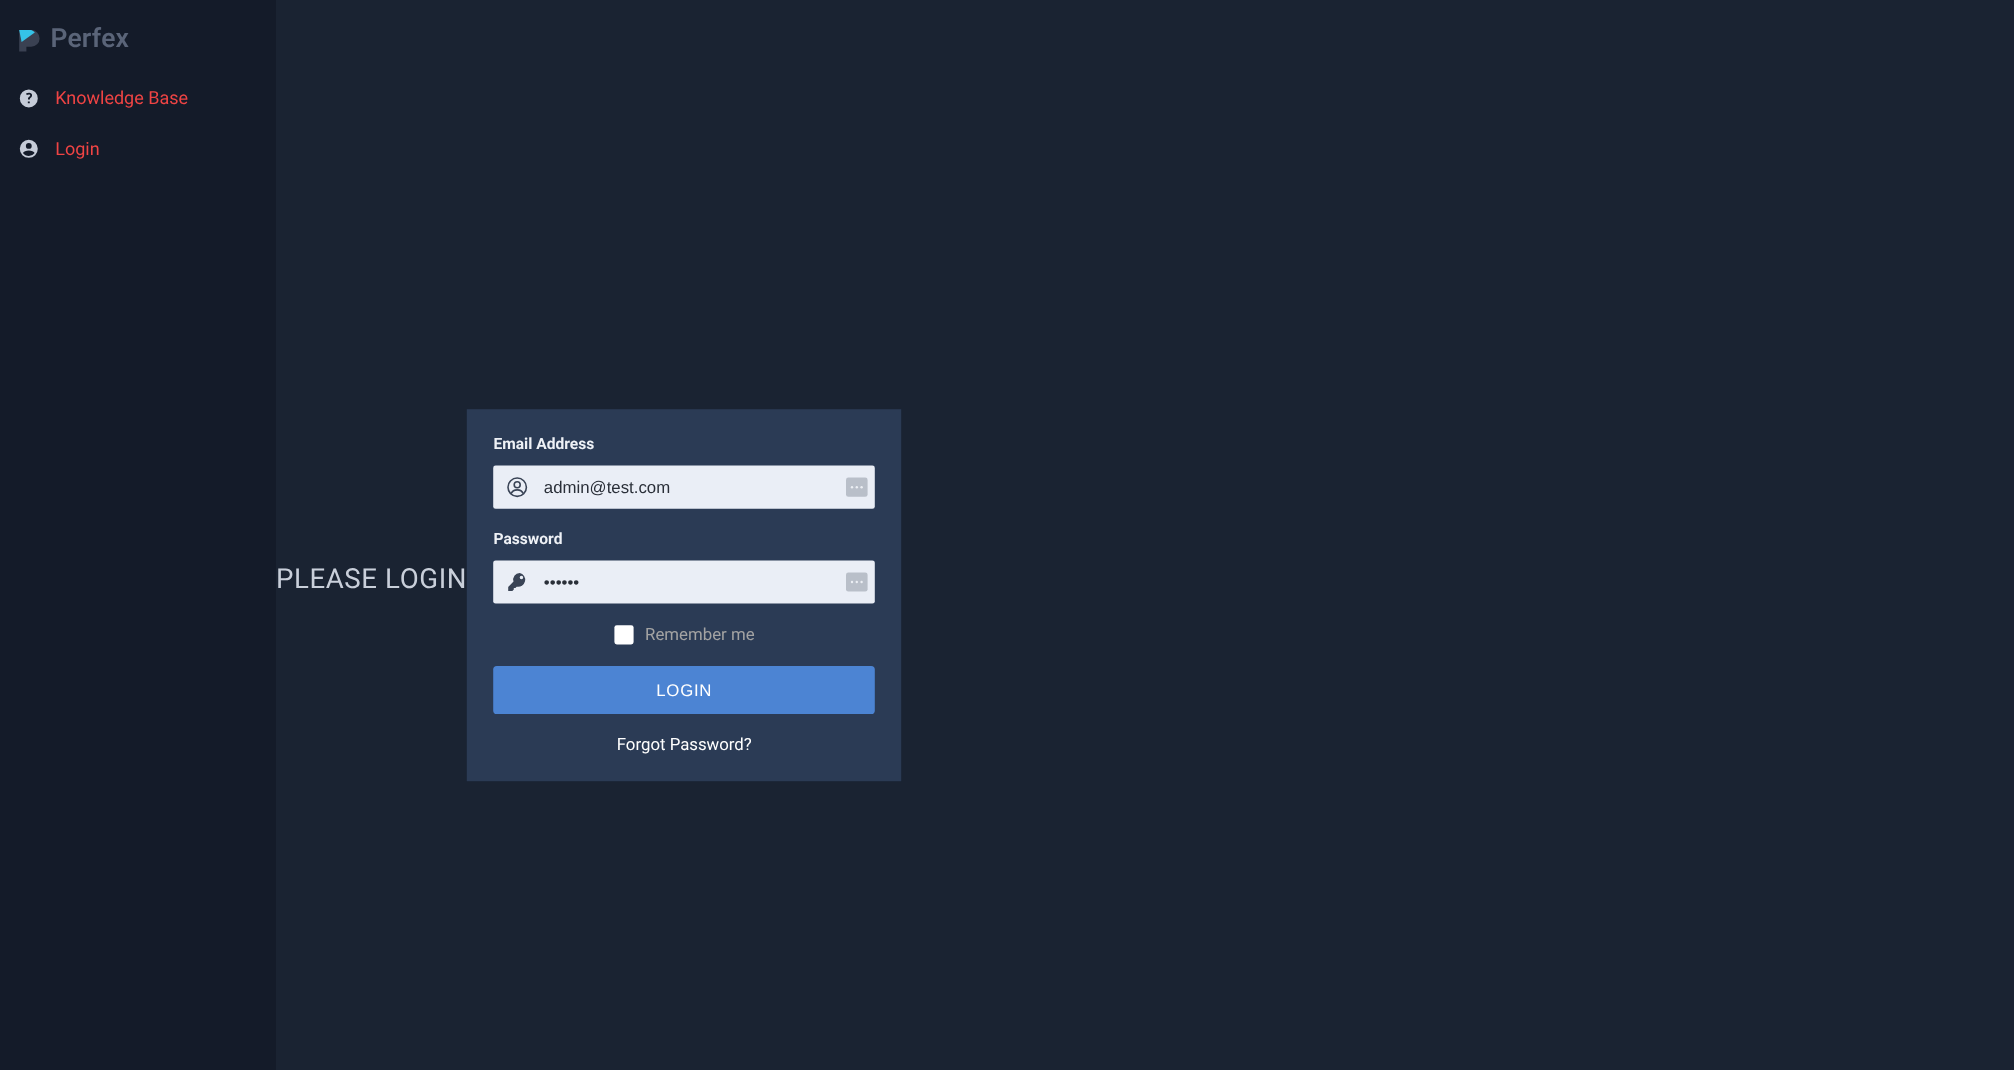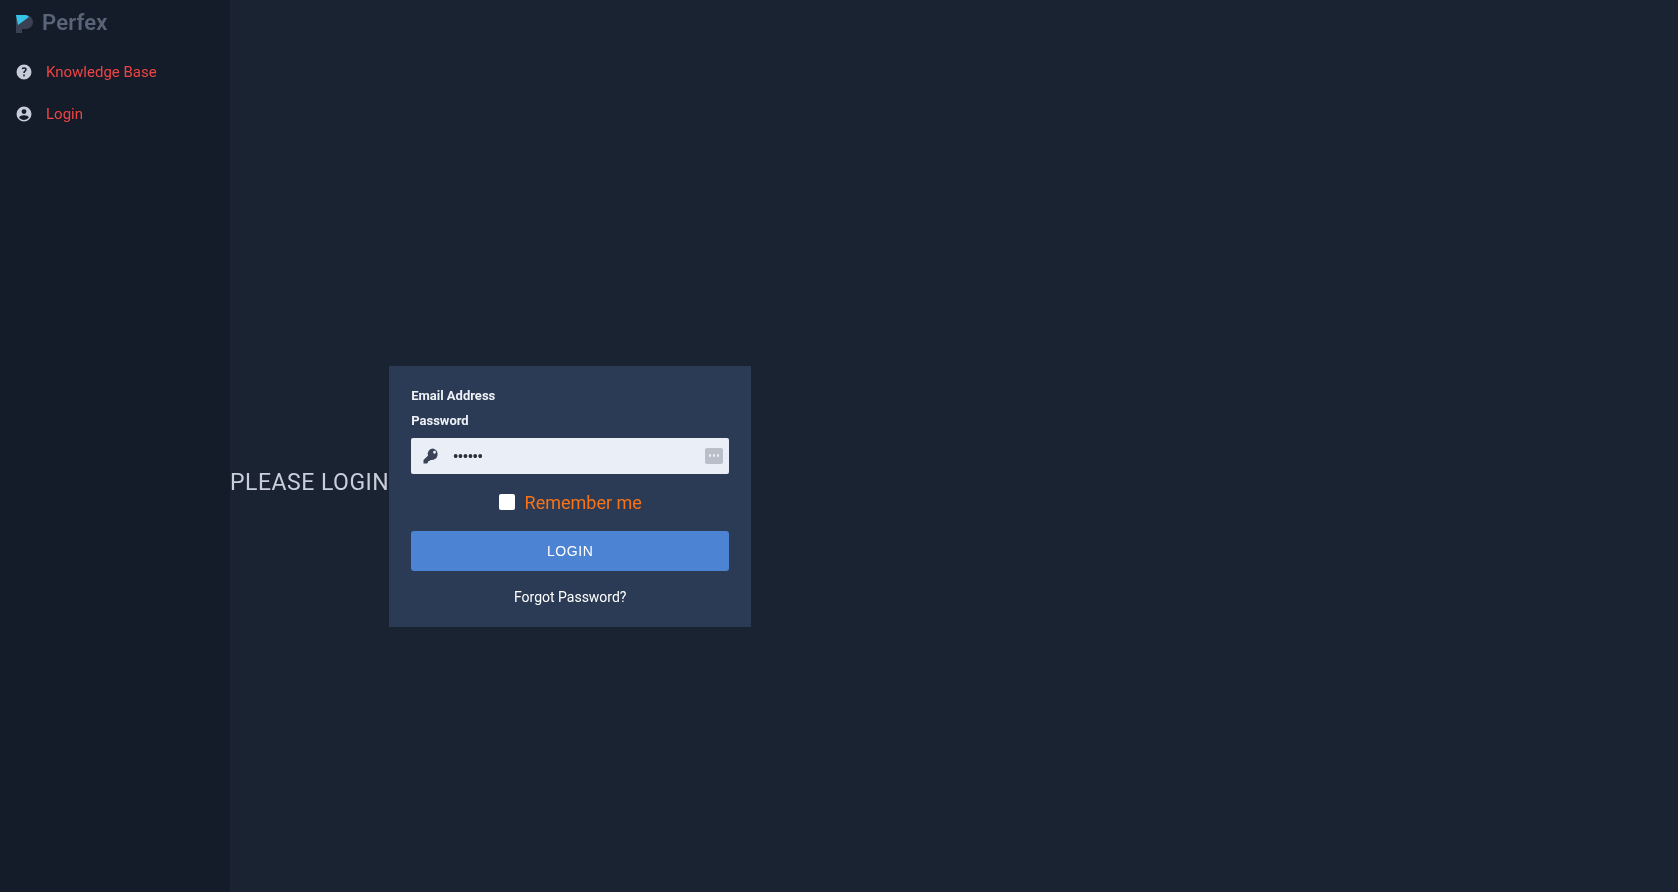--- a/index.html
+++ b/index.html
@@ -11,20 +11,21 @@
     display: flex;
     min-height: 100vh;
     overflow: hidden;
   }
 
   
   .sidebar {
     width: 230px;
     background: #141b29;
     flex-shrink: 0;
+    padding-top: 10px;
   }
   .sidebar-logo {
     display: flex;
     align-items: center;
     gap: 6px;
     padding: 10px 12px 16px 12px;
   }
   .sidebar-logo-icon {
     width: 24px;
     height: 24px;
@@ -139,22 +140,22 @@
   }
   .remember-row .chk {
     width: 16px;
     height: 16px;
     background: #ffffff;
     border-radius: 2px;
     cursor: pointer;
     flex-shrink: 0;
   }
   .remember-row label {
-    font-size: 18px;
-    color: #f97316;
+    font-size: 14px;
+    color: #a3a3a3;
     cursor: pointer;
   }
 
   .login-btn {
     width: 100%;
     height: 40px;
     background: #4c84d3;
     color: #ffffff;
     border: none;
     border-radius: 3px;
@@ -205,20 +206,35 @@
     </span>
     <span>Login</span>
   </div>
 </aside>
 
 <main class="main">
   <h1 class="page-title">PLEASE LOGIN</h1>
 
   <form class="login-card">
     <label class="field-label">Email Address</label>
+    <div class="input-wrap">
+      <span class="lead-icon">
+        <svg viewBox="0 0 24 24" fill="none" stroke="currentColor" stroke-width="1.6">
+          <circle cx="12" cy="12" r="9.2"></circle>
+          <circle cx="12" cy="9.5" r="3"></circle>
+          <path d="M5.8 18.5c1.2-2.5 3.6-3.8 6.2-3.8s5 1.3 6.2 3.8"></path>
+        </svg>
+      </span>
+      <input type="text" value="admin@test.com" style="">
+      <span class="trail-badge">
+        <span></span>
+          <span></span>
+          <span></span>
+      </span>
+    </div>
 
     <label class="field-label">Password</label>
     <div class="input-wrap">
       <span class="lead-icon">
         <svg viewBox="0 0 24 24" fill="currentColor">
           <path d="M14.5 3a6.5 6.5 0 0 0-6.18 8.55L3 16.88V21h4.12l1.5-1.5v-1.62h1.62l1.21-1.21A6.5 6.5 0 1 0 14.5 3zm1.75 6.25a1.75 1.75 0 1 1 0-3.5 1.75 1.75 0 0 1 0 3.5z"></path>
         </svg>
       </span>
       <input type="password" value="••••••" style="">
       <span class="trail-badge">

